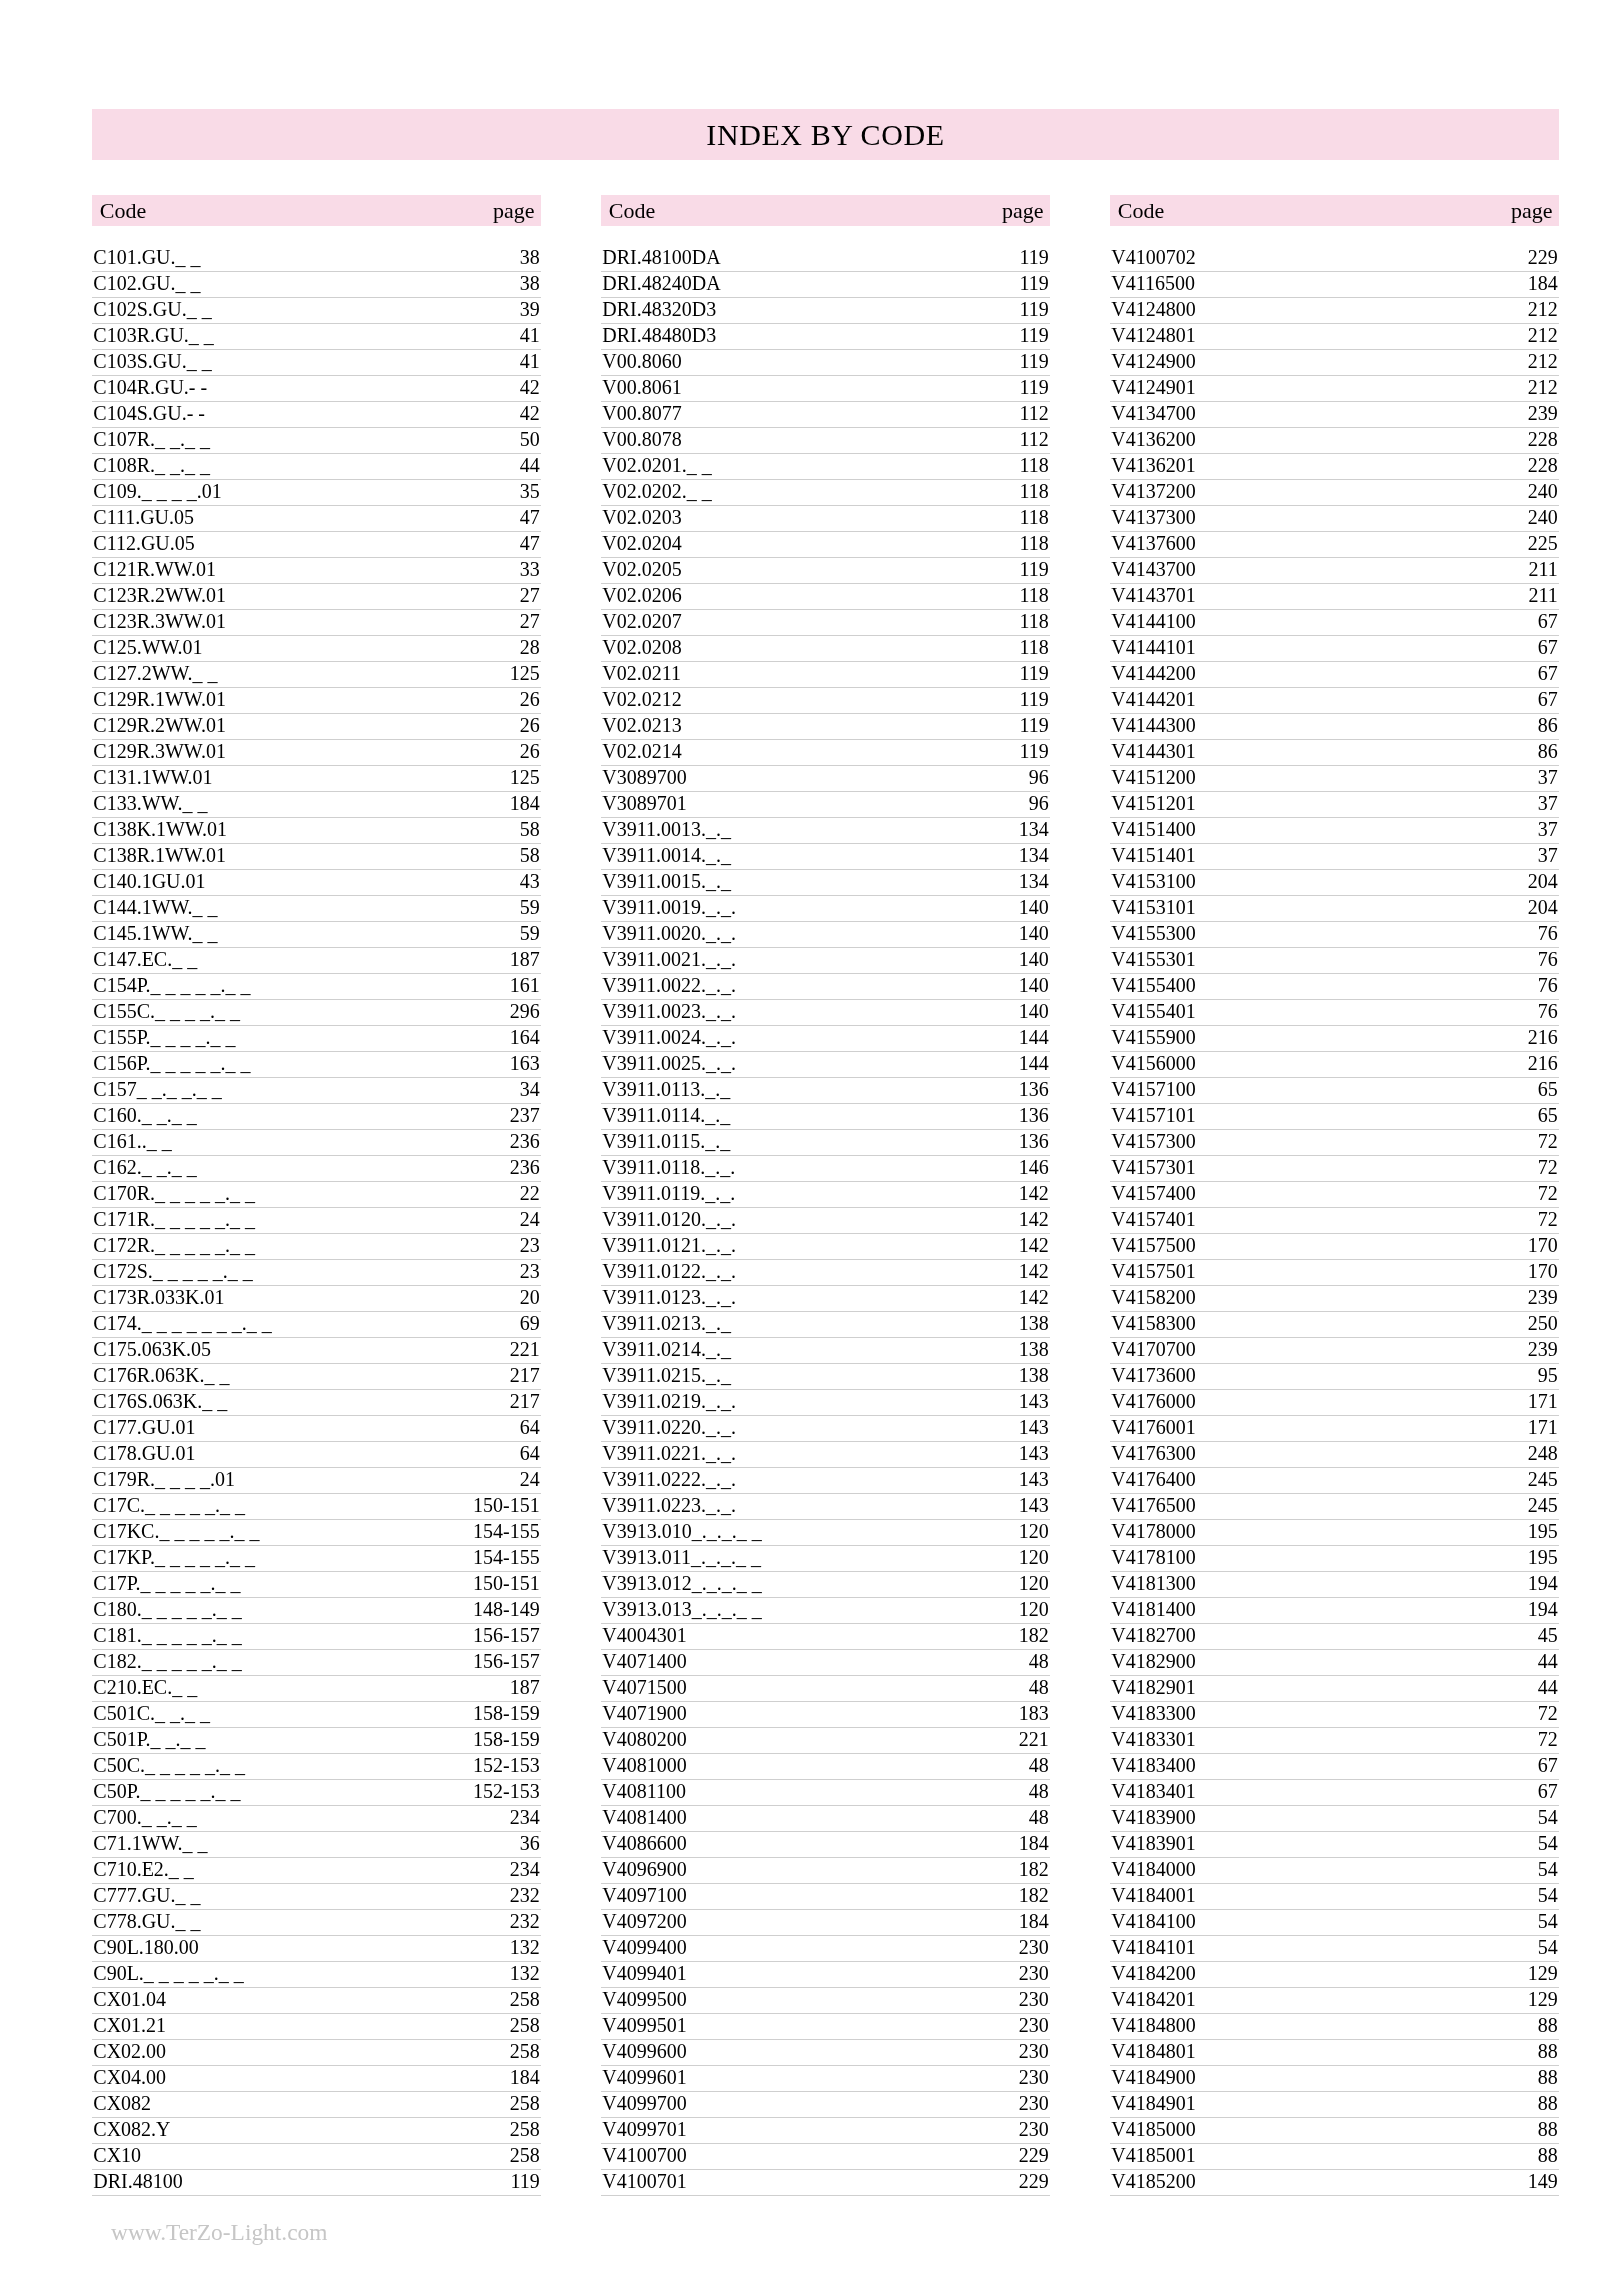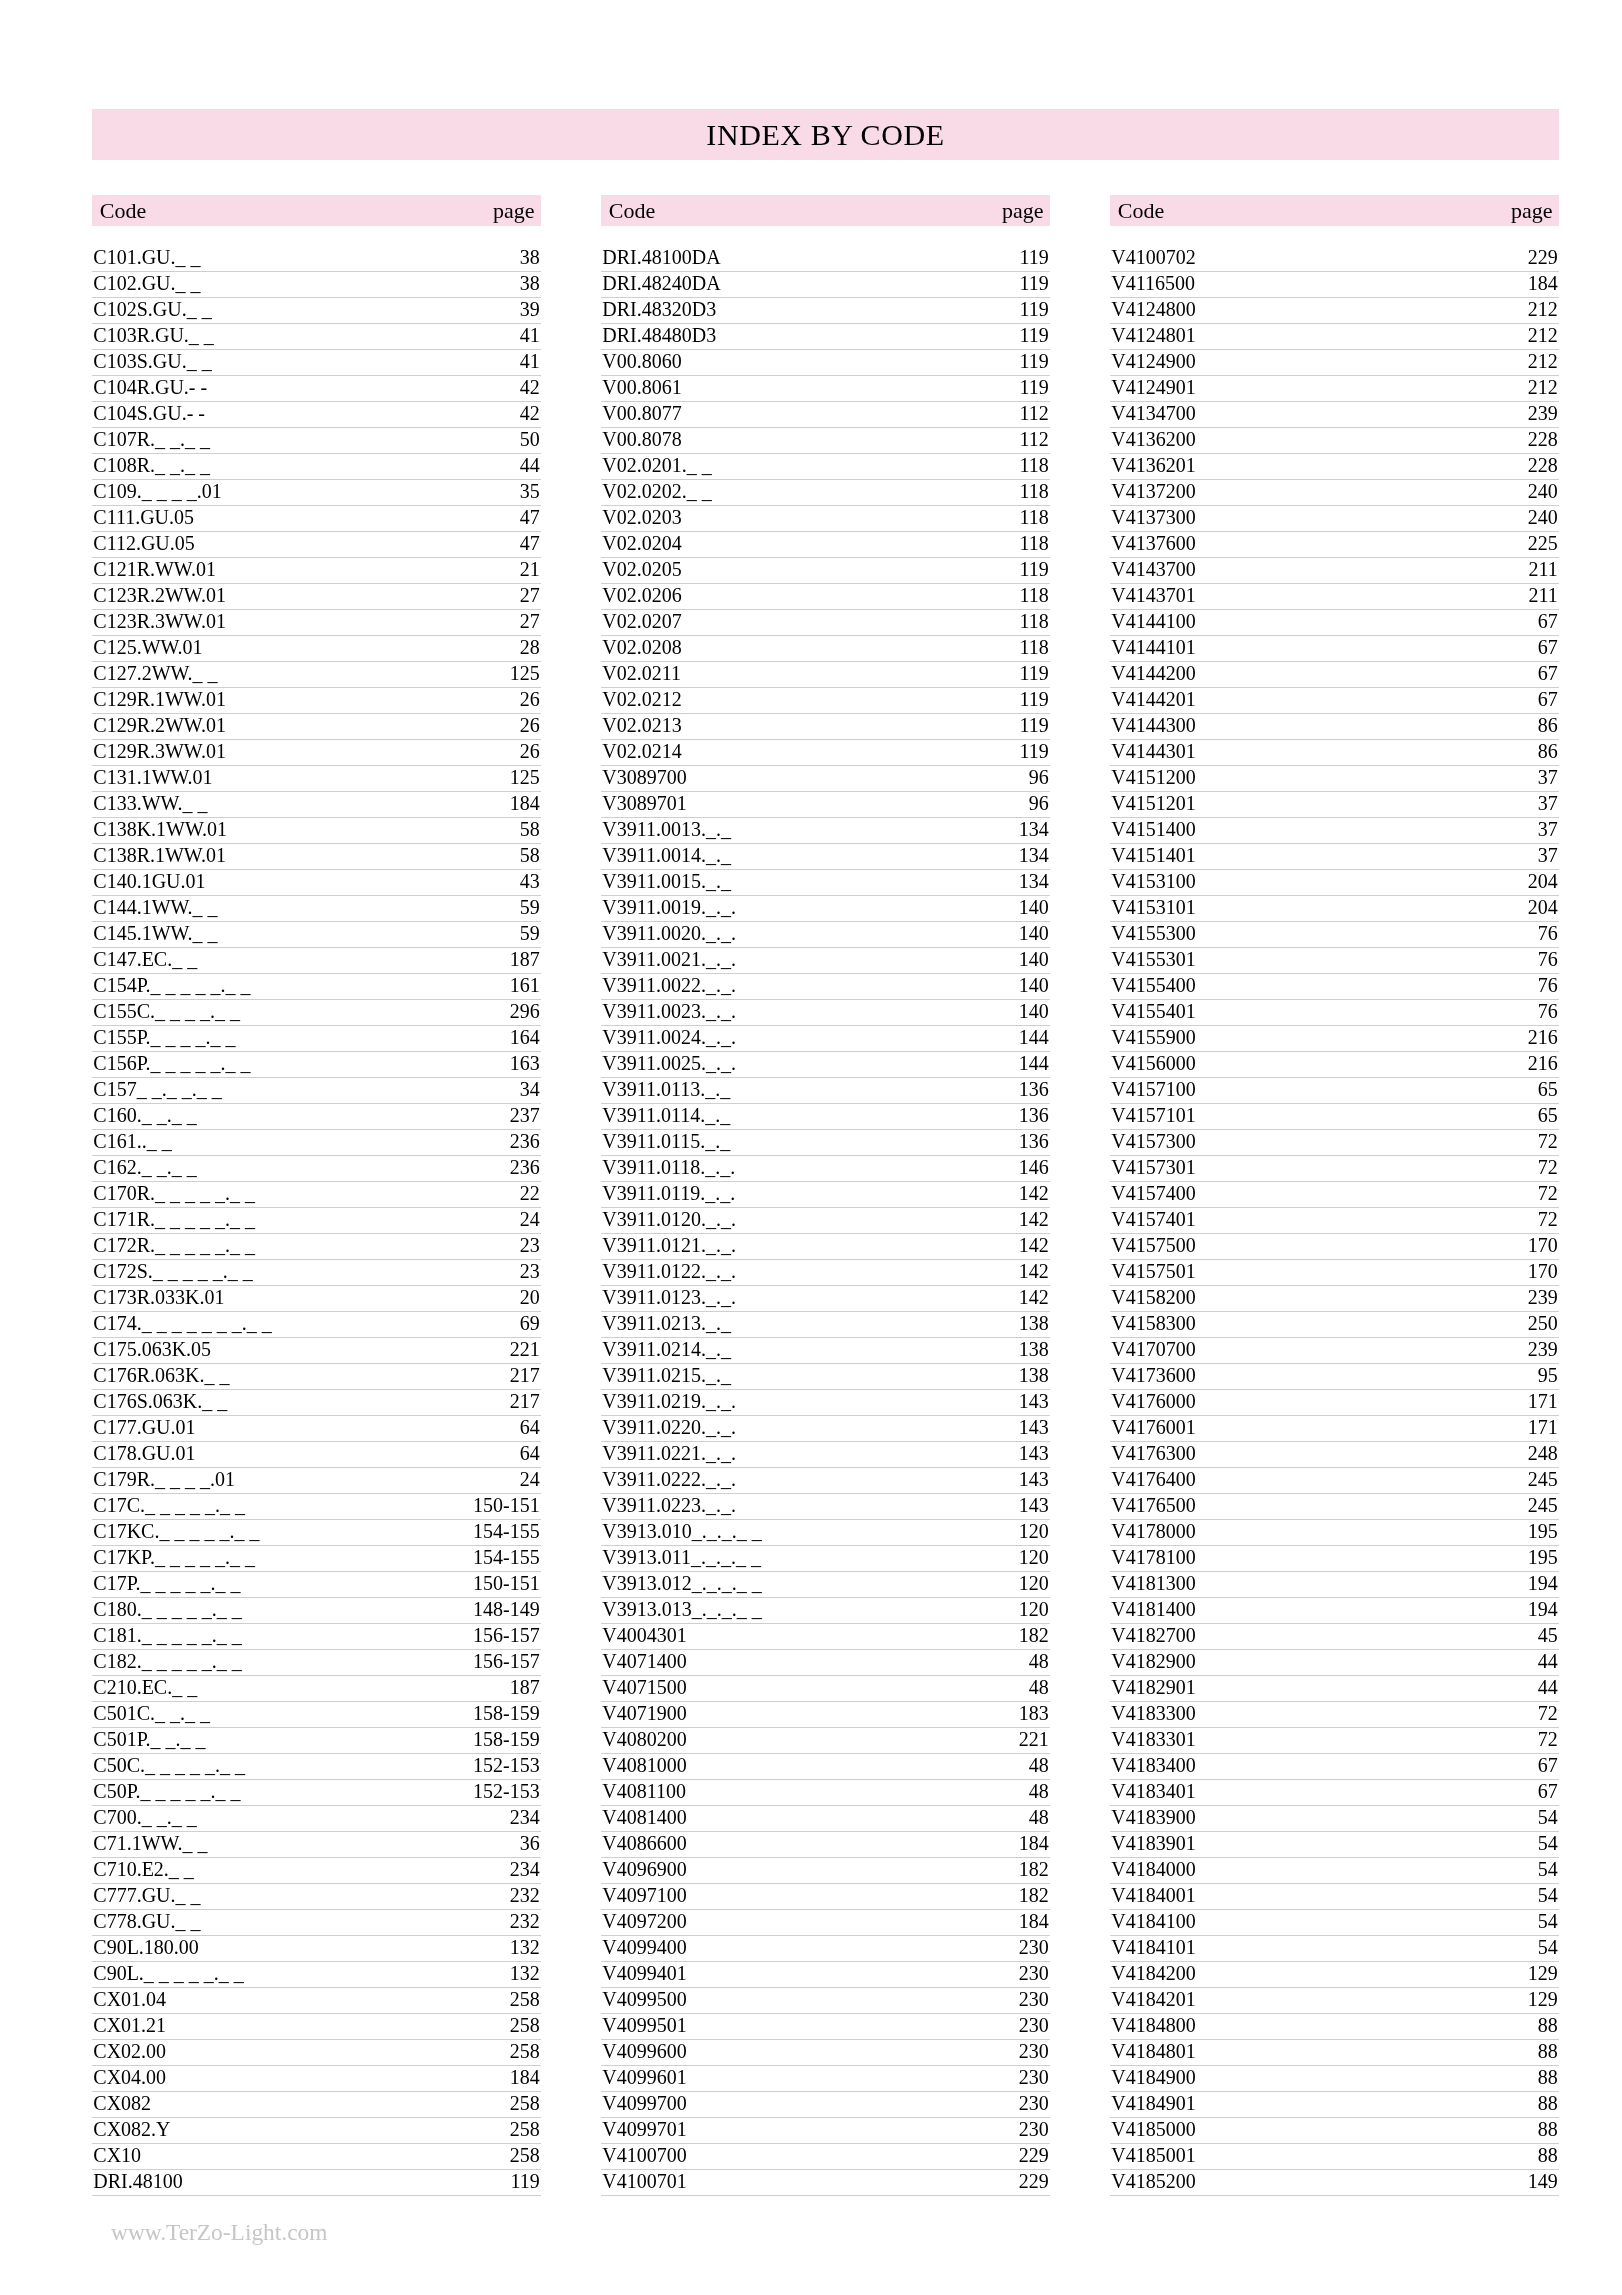--- a/index.html
+++ b/index.html
@@ -135,21 +135,21 @@
             <div class="row">
               <span class="code">C111.GU.05</span>
               <span class="pagenum">47</span>
             </div>
             <div class="row">
               <span class="code">C112.GU.05</span>
               <span class="pagenum">47</span>
             </div>
             <div class="row">
               <span class="code">C121R.WW.01</span>
-              <span class="pagenum">21</span>
+              <span class="pagenum">33</span>
             </div>
             <div class="row">
               <span class="code">C123R.2WW.01</span>
               <span class="pagenum">27</span>
             </div>
             <div class="row">
               <span class="code">C123R.3WW.01</span>
               <span class="pagenum">27</span>
             </div>
             <div class="row">

